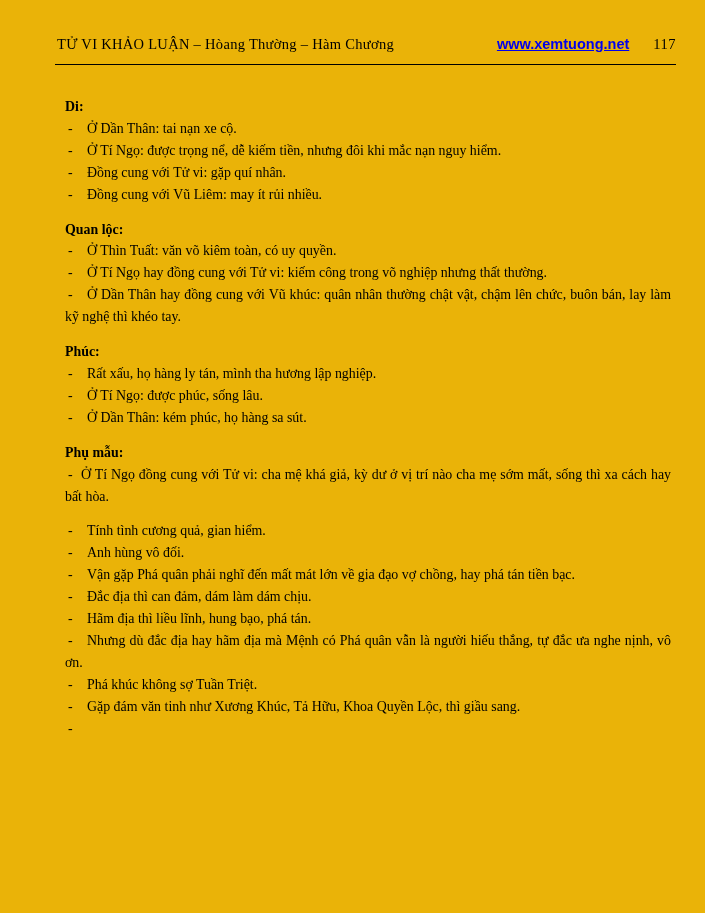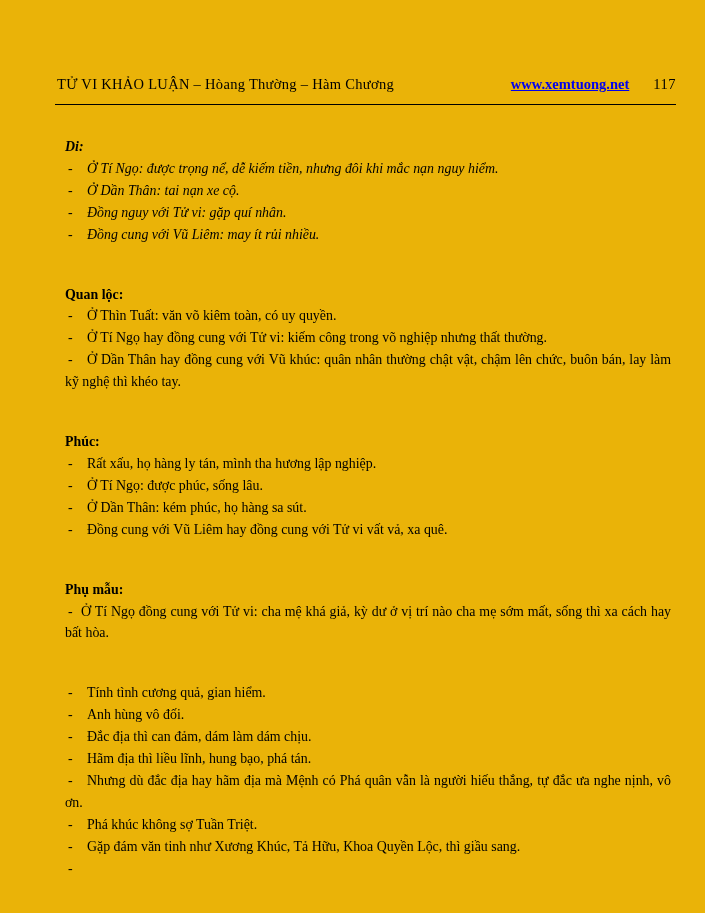--- a/index.html
+++ b/index.html
@@ -17,41 +17,40 @@
   .header {
     display: flex;
     align-items: baseline;
     font-size: 14.5px;
     margin-left: -8px;
     margin-right: -5px;
     white-space: nowrap;
   }
   .header-title { flex: 1; letter-spacing: 0.3px; }
   .header-link {
-    font-family: Liberation Serif, serif;
+    font-family: Liberation Sans, sans-serif;
     font-weight: bold;
     font-size: 14.5px;
     color: #0000ee;
     text-decoration: underline;
     margin-right: 24px;
     cursor: pointer;
-    margin-top: 40px;
   }
   .header-page { letter-spacing: 0.5px; }
   .rule {
     border-bottom: 1.5px solid #000;
     margin: 11px -5px 0 -10px;
   }
   .content {
     margin-top: 31px;
     font-size: 13.9px;
     line-height: 21.9px;
   }
-  section { margin-top: 38px; }
-  section.first { margin-top: 0; font-style: italic; }
+  section { margin-top: 13px; }
+  section.first { margin-top: 0; }
   h3 {
     margin: 0;
     font-size: 13.9px;
     font-weight: bold;
     line-height: 21.9px;
   }
   .para, .item {
     margin: 0;
     text-align: justify;
   }
@@ -72,50 +71,50 @@
     <span class="header-title">TỬ VI KHẢO LUẬN – Hòang Thường – Hàm Chương</span>
     <a class="header-link">www.xemtuong.net</a>
     <span class="header-page">117</span>
   </div>
   <div class="rule"></div>
 
   <div class="content">
 
     <section class="first">
       <h3>Di:</h3>
+      <p class="item"><span class="dash">-</span><span>Ở Dần Thân: tai nạn xe cộ.</span></p>
       <p class="item"><span class="dash">-</span><span>Ở Tí Ngọ: được trọng nể, dễ kiếm tiền, nhưng đôi khi mắc nạn nguy hiểm.</span></p>
-      <p class="item"><span class="dash">-</span><span>Ở Dần Thân: tai nạn xe cộ.</span></p>
-      <p class="item"><span class="dash">-</span><span>Đồng nguy với Tử vi: gặp quí nhân.</span></p>
+      <p class="item"><span class="dash">-</span><span>Đồng cung với Tử vi: gặp quí nhân.</span></p>
       <p class="item"><span class="dash">-</span><span>Đồng cung với Vũ Liêm: may ít rủi nhiều.</span></p>
     </section>
 
     <section>
       <h3>Quan lộc:</h3>
       <p class="item"><span class="dash">-</span><span>Ở Thìn Tuất: văn võ kiêm toàn, có uy quyền.</span></p>
       <p class="item"><span class="dash">-</span><span>Ở Tí Ngọ hay đồng cung với Tử vi: kiếm công trong võ nghiệp nhưng thất thường.</span></p>
       <p class="item"><span class="dash">-</span><span>Ở Dần Thân hay đồng cung với Vũ khúc: quân nhân thường chật vật, chậm lên chức, buôn bán, lay làm kỹ nghệ thì khéo tay.</span></p>
     </section>
 
 
     <section>
       <h3>Phúc:</h3>
       <p class="item"><span class="dash">-</span><span>Rất xấu, họ hàng ly tán, mình tha hương lập nghiệp.</span></p>
       <p class="item"><span class="dash">-</span><span>Ở Tí Ngọ: được phúc, sống lâu.</span></p>
       <p class="item"><span class="dash">-</span><span>Ở Dần Thân: kém phúc, họ hàng sa sút.</span></p>
-      <p class="item"><span class="dash">-</span><span>Đồng cung với Vũ Liêm hay đồng cung với Tử vi vất vả, xa quê.</span></p>
     </section>
 
     <section>
       <h3>Phụ mẫu:</h3>
       <p class="item"><span class="dash narrow">-</span><span>Ở Tí Ngọ đồng cung với Tử vi: cha mệ khá giả, kỳ dư ở vị trí nào cha mẹ sớm mất, sống thì xa cách hay bất hòa.</span></p>
     </section>
 
     <section>
       <p class="item"><span class="dash">-</span><span>Tính tình cương quả, gian hiểm.</span></p>
       <p class="item"><span class="dash">-</span><span>Anh hùng vô đối.</span></p>
+      <p class="item"><span class="dash">-</span><span>Vận gặp Phá quân phải nghĩ đến mất mát lớn về gia đạo vợ chồng, hay phá tán tiền bạc.</span></p>
       <p class="item"><span class="dash">-</span><span>Đắc địa thì can đảm, dám làm dám chịu.</span></p>
       <p class="item"><span class="dash">-</span><span>Hãm địa thì liều lĩnh, hung bạo, phá tán.</span></p>
       <p class="item"><span class="dash">-</span><span>Nhưng dù  đắc địa hay hãm địa mà Mệnh có Phá quân vẫn là người hiếu thắng, tự đắc ưa nghe nịnh, vô ơn.</span></p>
       <p class="item"><span class="dash">-</span><span>Phá khúc không sợ Tuần Triệt.</span></p>
       <p class="item"><span class="dash">-</span><span>Gặp đám văn tinh như Xương Khúc, Tả Hữu, Khoa Quyền Lộc, thì giầu sang.</span></p>
       <p class="item"><span class="dash">-</span></p>
 
     </section>
 
   </div>

